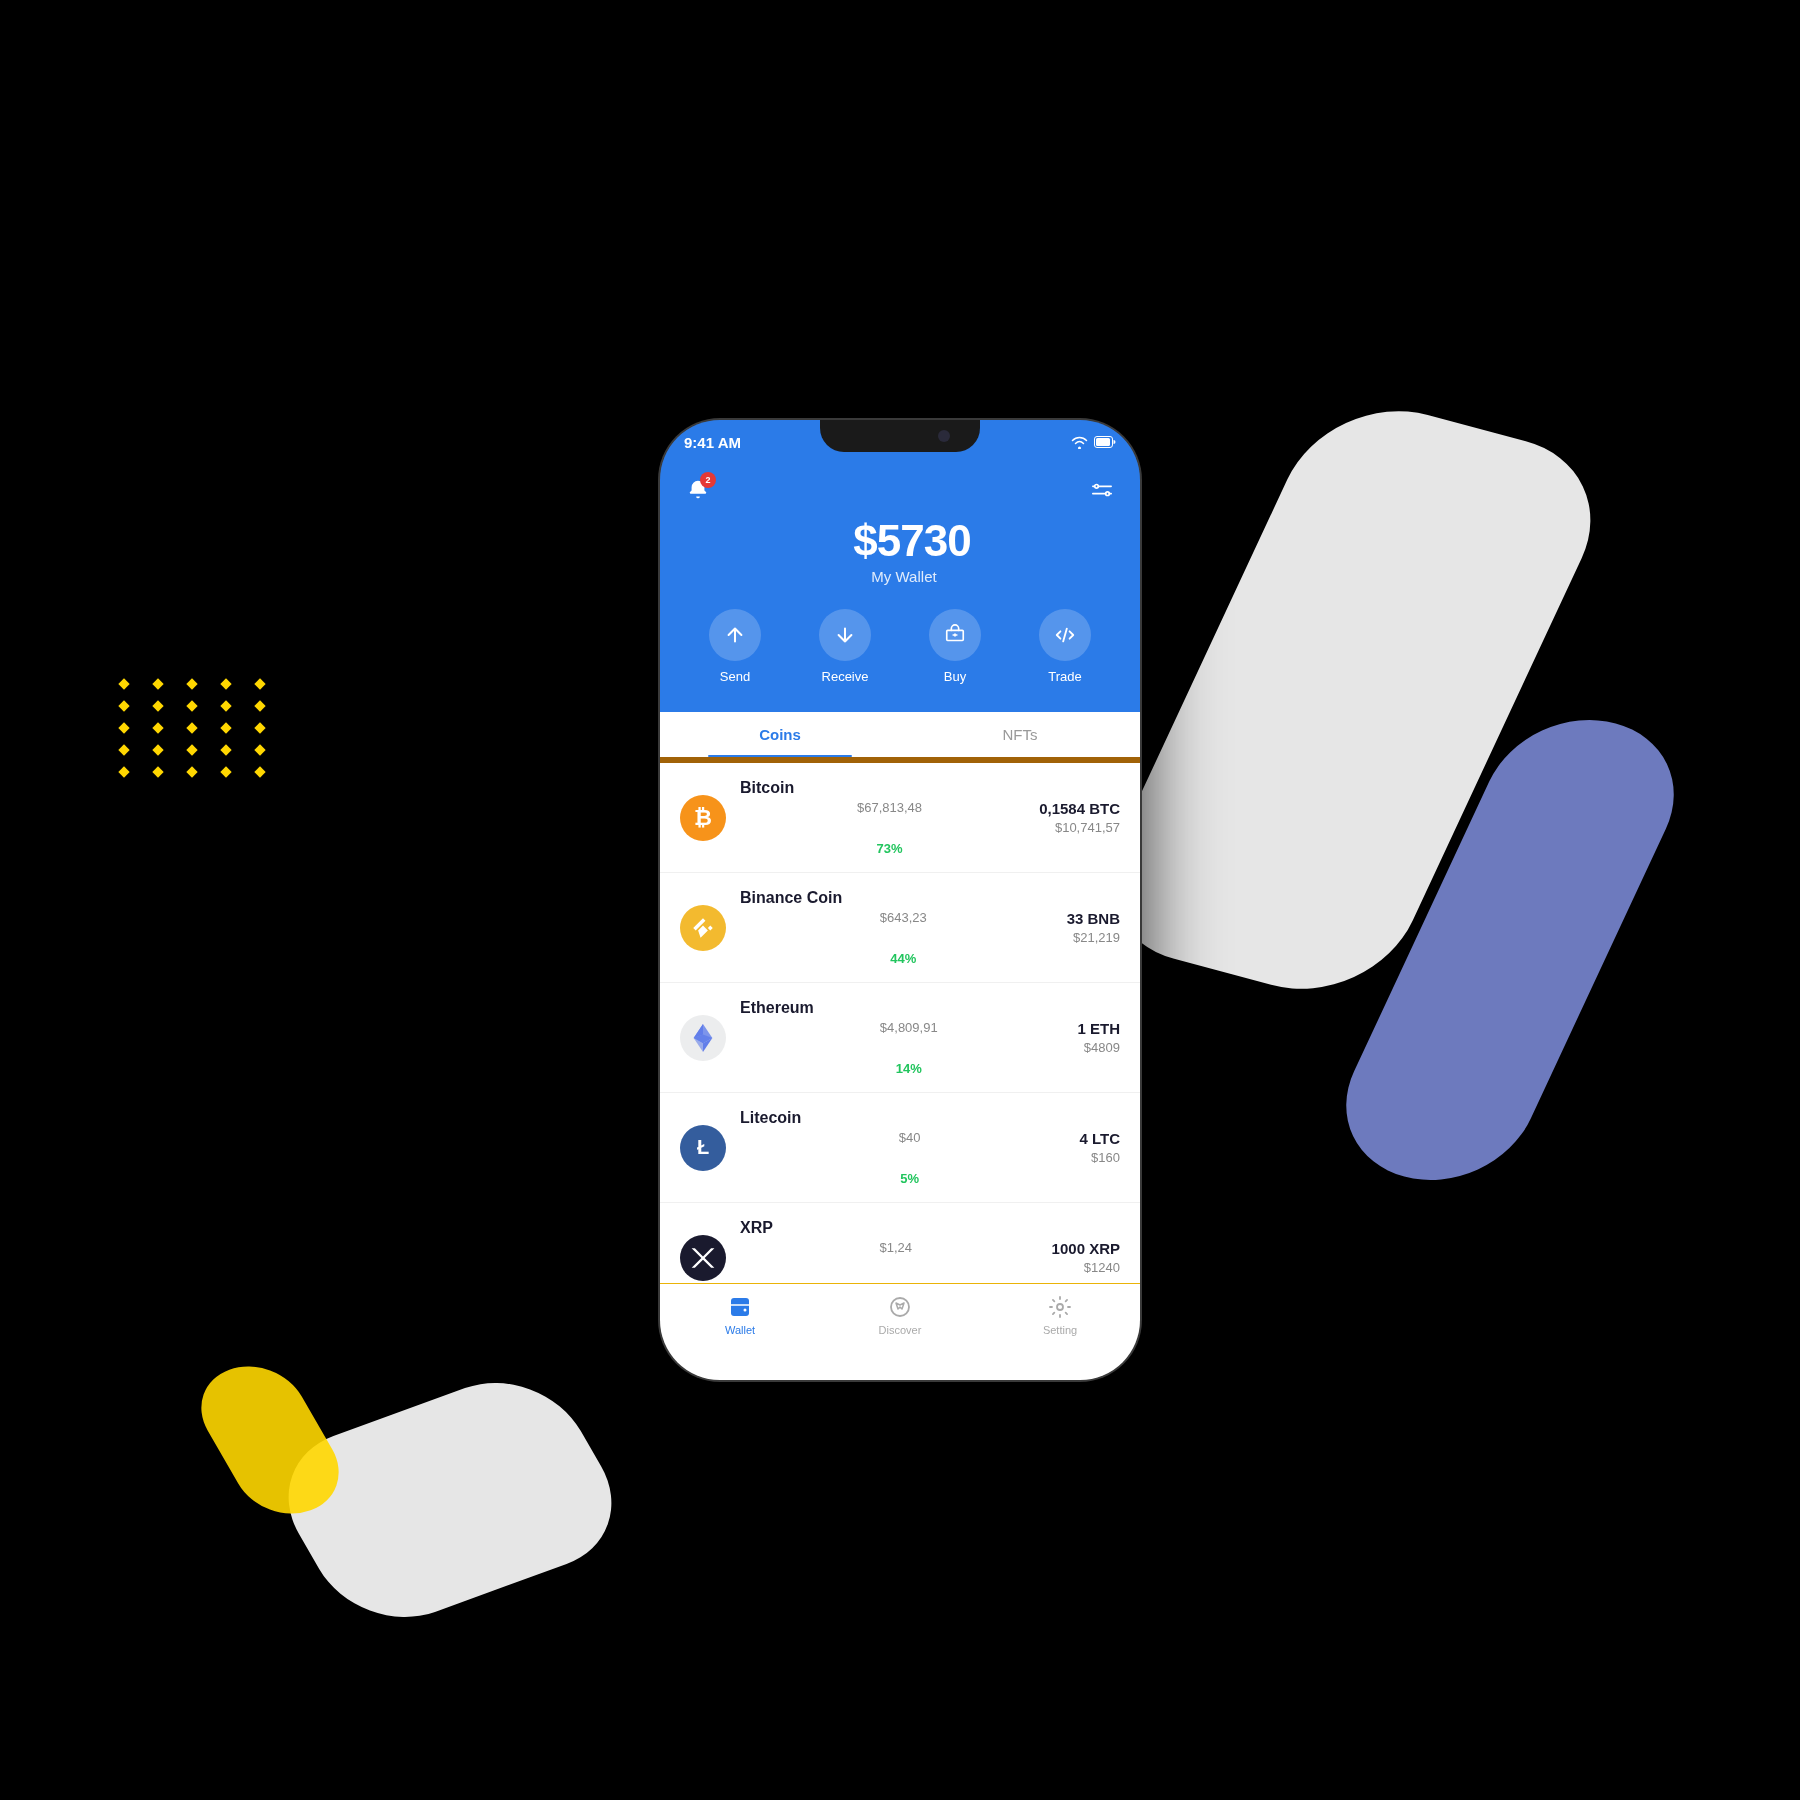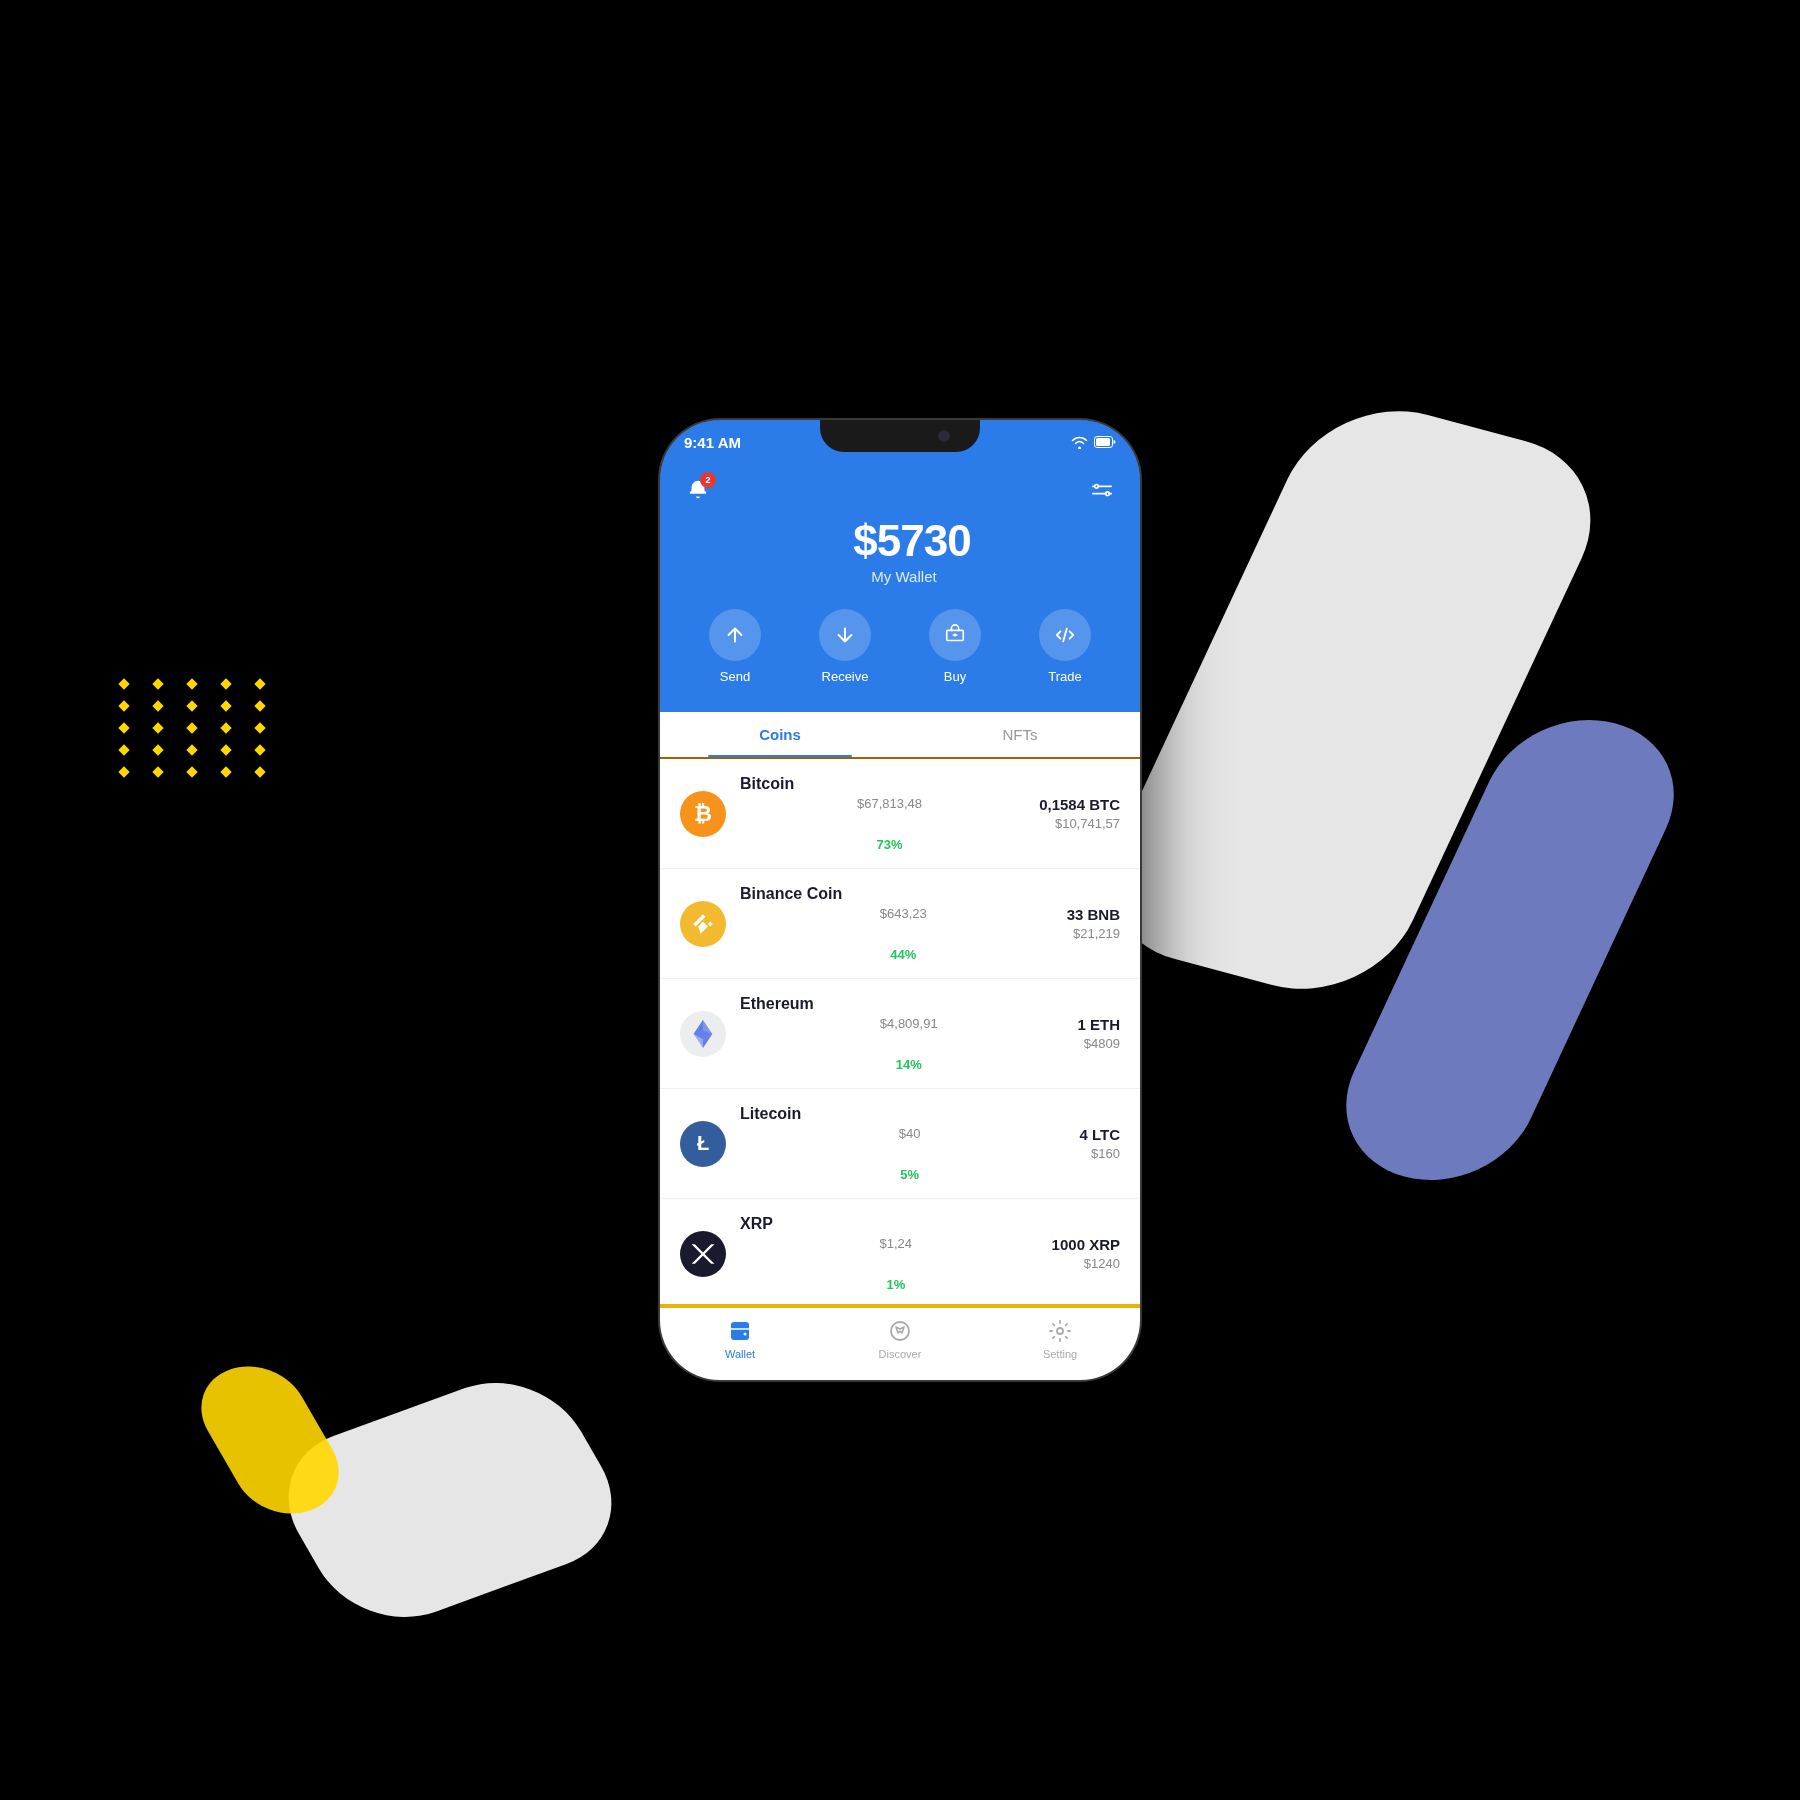--- a/index.html
+++ b/index.html
@@ -264,21 +264,21 @@
     }
     .action-btn-label {
       font-size: 13px;
       color: white;
     }
 
     
     .tabs {
       background: white;
       display: flex;
-      border-bottom: 2px solid #a16207;
+      border-bottom: 6px solid #a16207;
     }
     .tab {
       flex: 1;
       padding: 14px 0;
       text-align: center;
       font-size: 15px;
       cursor: pointer;
       position: relative;
     }
     .tab.active {
@@ -363,22 +363,22 @@
     .coin-value {
       font-size: 13px;
       color: #888;
       margin-top: 3px;
     }
 
     
     .bottom-nav {
       background: white;
       display: flex;
-      border-top: 4px solid #eab308;
-      padding: 10px 0 20px;
+      border-top: 1px solid #eab308;
+      padding: 10px 0 44px;
     }
     .nav-item {
       flex: 1;
       display: flex;
       flex-direction: column;
       align-items: center;
       gap: 4px;
       cursor: pointer;
     }
     .nav-icon {

